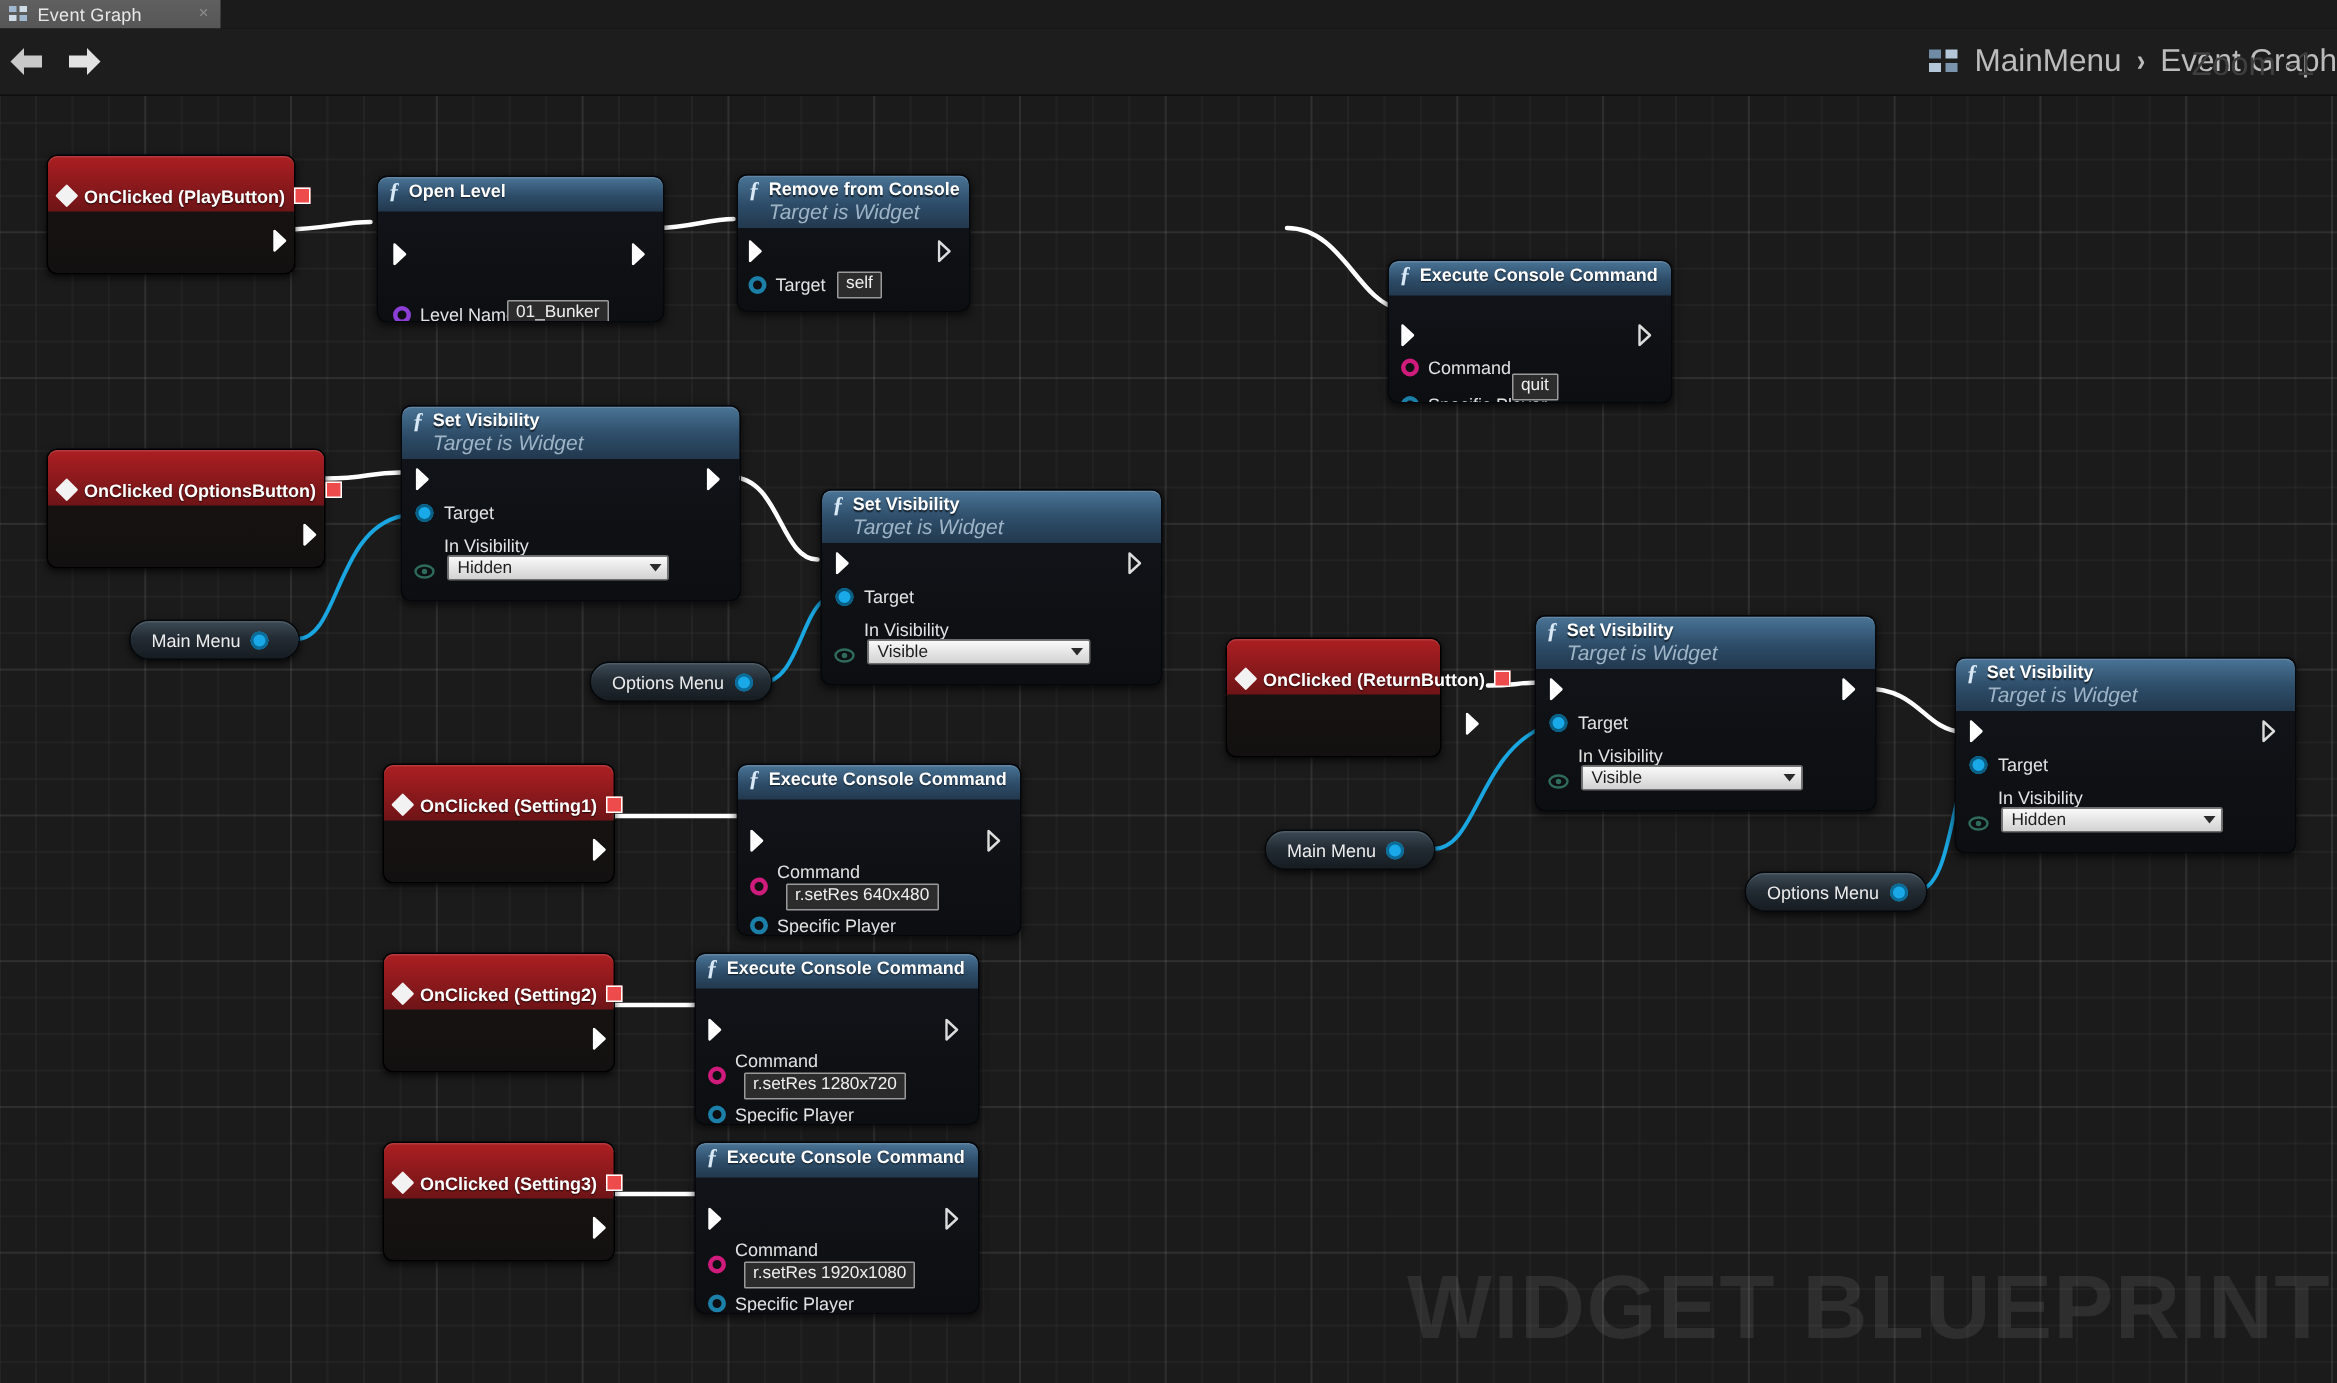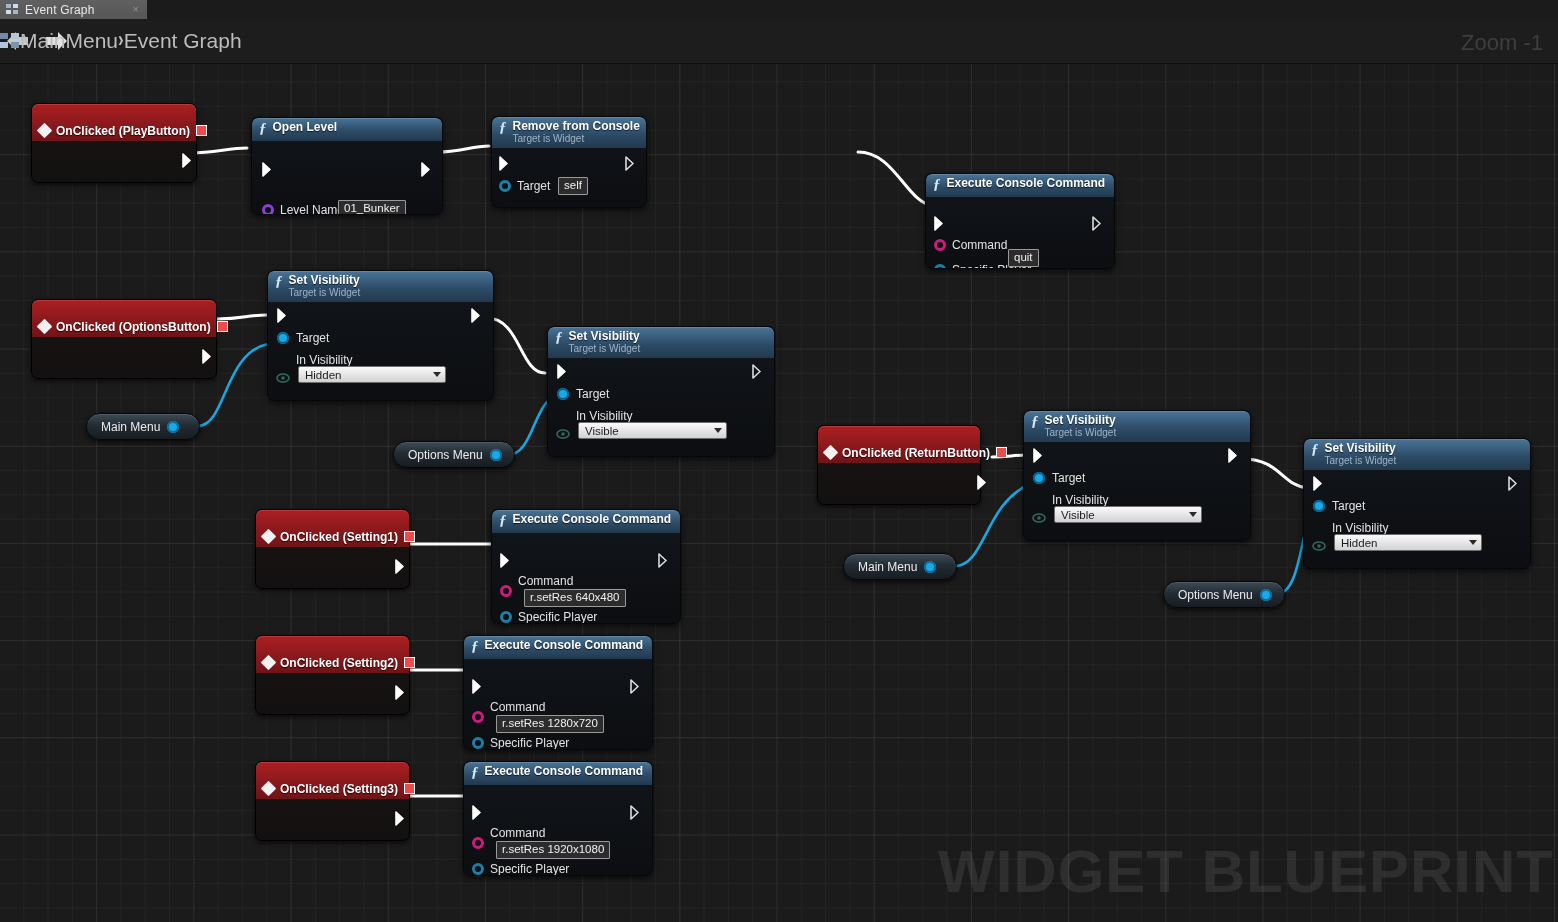--- a/index.html
+++ b/index.html
@@ -85,21 +85,22 @@
   .navarrow svg { display:block; }
   #nav-back { left: 4px; }
   #nav-fwd  { left: 42px; }
 
   #breadcrumb {
     position: absolute;
     left: 0; right: 0; top: 0;
     height: 44px;
     display: flex;
     align-items: center;
-    justify-content: flex-start;
+    justify-content: flex-end;
+    gap: 10px;
     pointer-events: none;
   }
   #bc-icon {
     width: 20px; height: 16px;
     position: relative;
     pointer-events: auto;
   }
   #bc-icon i { position:absolute; display:block; background:#8fa9c2; }
   #bc-icon i.a { left:0;  top:0;  width:8px; height:6px; background:#6f8ba6; }
   #bc-icon i.b { left:11px; top:0;  width:8px; height:6px; background:#b4c7d8; }
@@ -237,21 +238,22 @@
   .fn .hdr .titles { display:flex; flex-direction:column; line-height:1.05; }
   .fn .hdr .title {
     color: #fff;
     font-size: 12px;
     font-weight: bold;
     white-space: nowrap;
     text-shadow: 0 1px 1px rgba(0,0,0,.7);
   }
   .fn .hdr .subtitle {
     color: #9eb4c6;
-    font-size: 10px;
+    font-size: 14px;
+    font-style: italic;
     white-space: nowrap;
     margin-top: 1px;
   }
   .fn .body { position: relative; padding: 0; }
 
   
   .pin-exec-in, .pin-exec-out {
     position: absolute;
     width: 13px; height: 15px;
   }
@@ -594,21 +596,21 @@
               <circle cx="7" cy="5" r="1.8" fill="#2f6b5b"></circle>
             </svg>
         </span>
         <span class="combo" style="left:30px; top:64px; width:149px;">
           <span class="ctext">Visible</span>
           <span class="carrow"></span>
         </span>
       </div>
     </div>
 
-    <div class="node event" style="left:817px; top:362px; width:164px;">
+    <div class="node event" style="left:817px; top:362px; width:144px;">
       <div class="hdr">
         <span class="diamond"></span>
         <span class="title">OnClicked (ReturnButton)</span>
         <span class="evt-sq"></span>
       </div>
       <div class="body">
         <div class="pin-exec-out" style="left:159px; top:12px;">
           <svg width="13" height="15" viewBox="0 0 13 15">
               <path d="M1,1 L8,7.5 L1,14 Z" fill="#fff" stroke="#fff" stroke-width="1.6" stroke-linejoin="round"></path>
             </svg>

